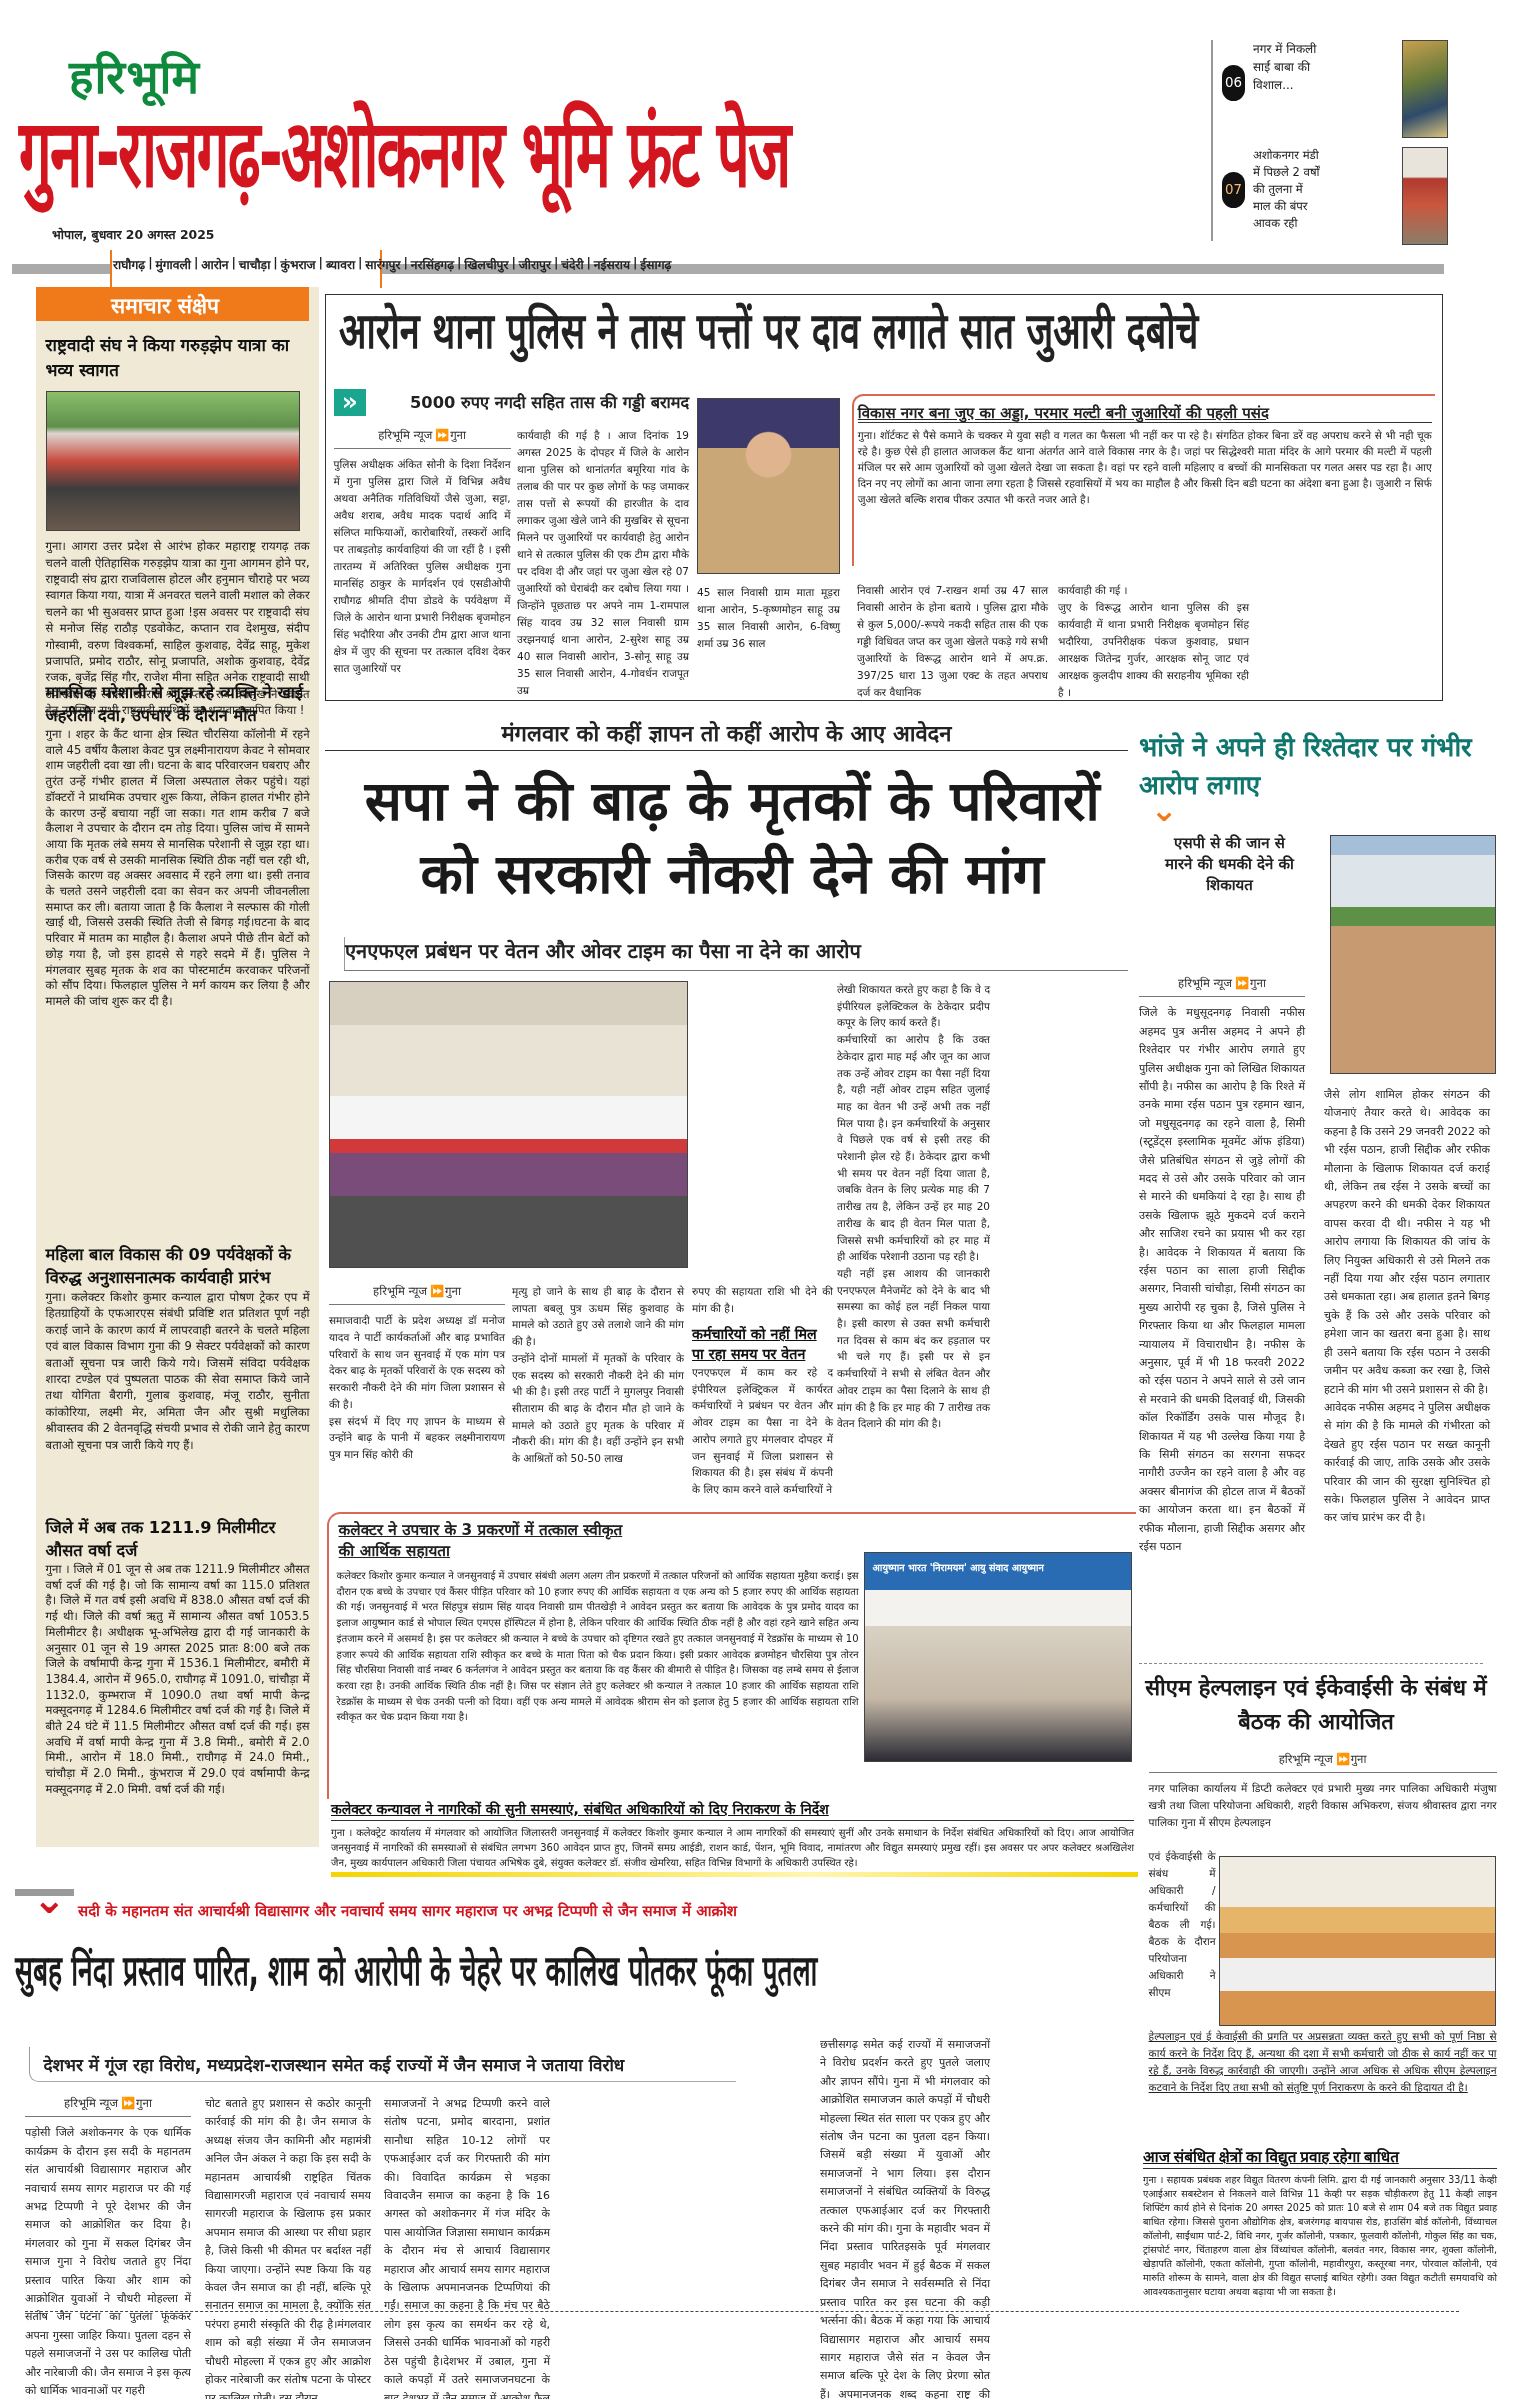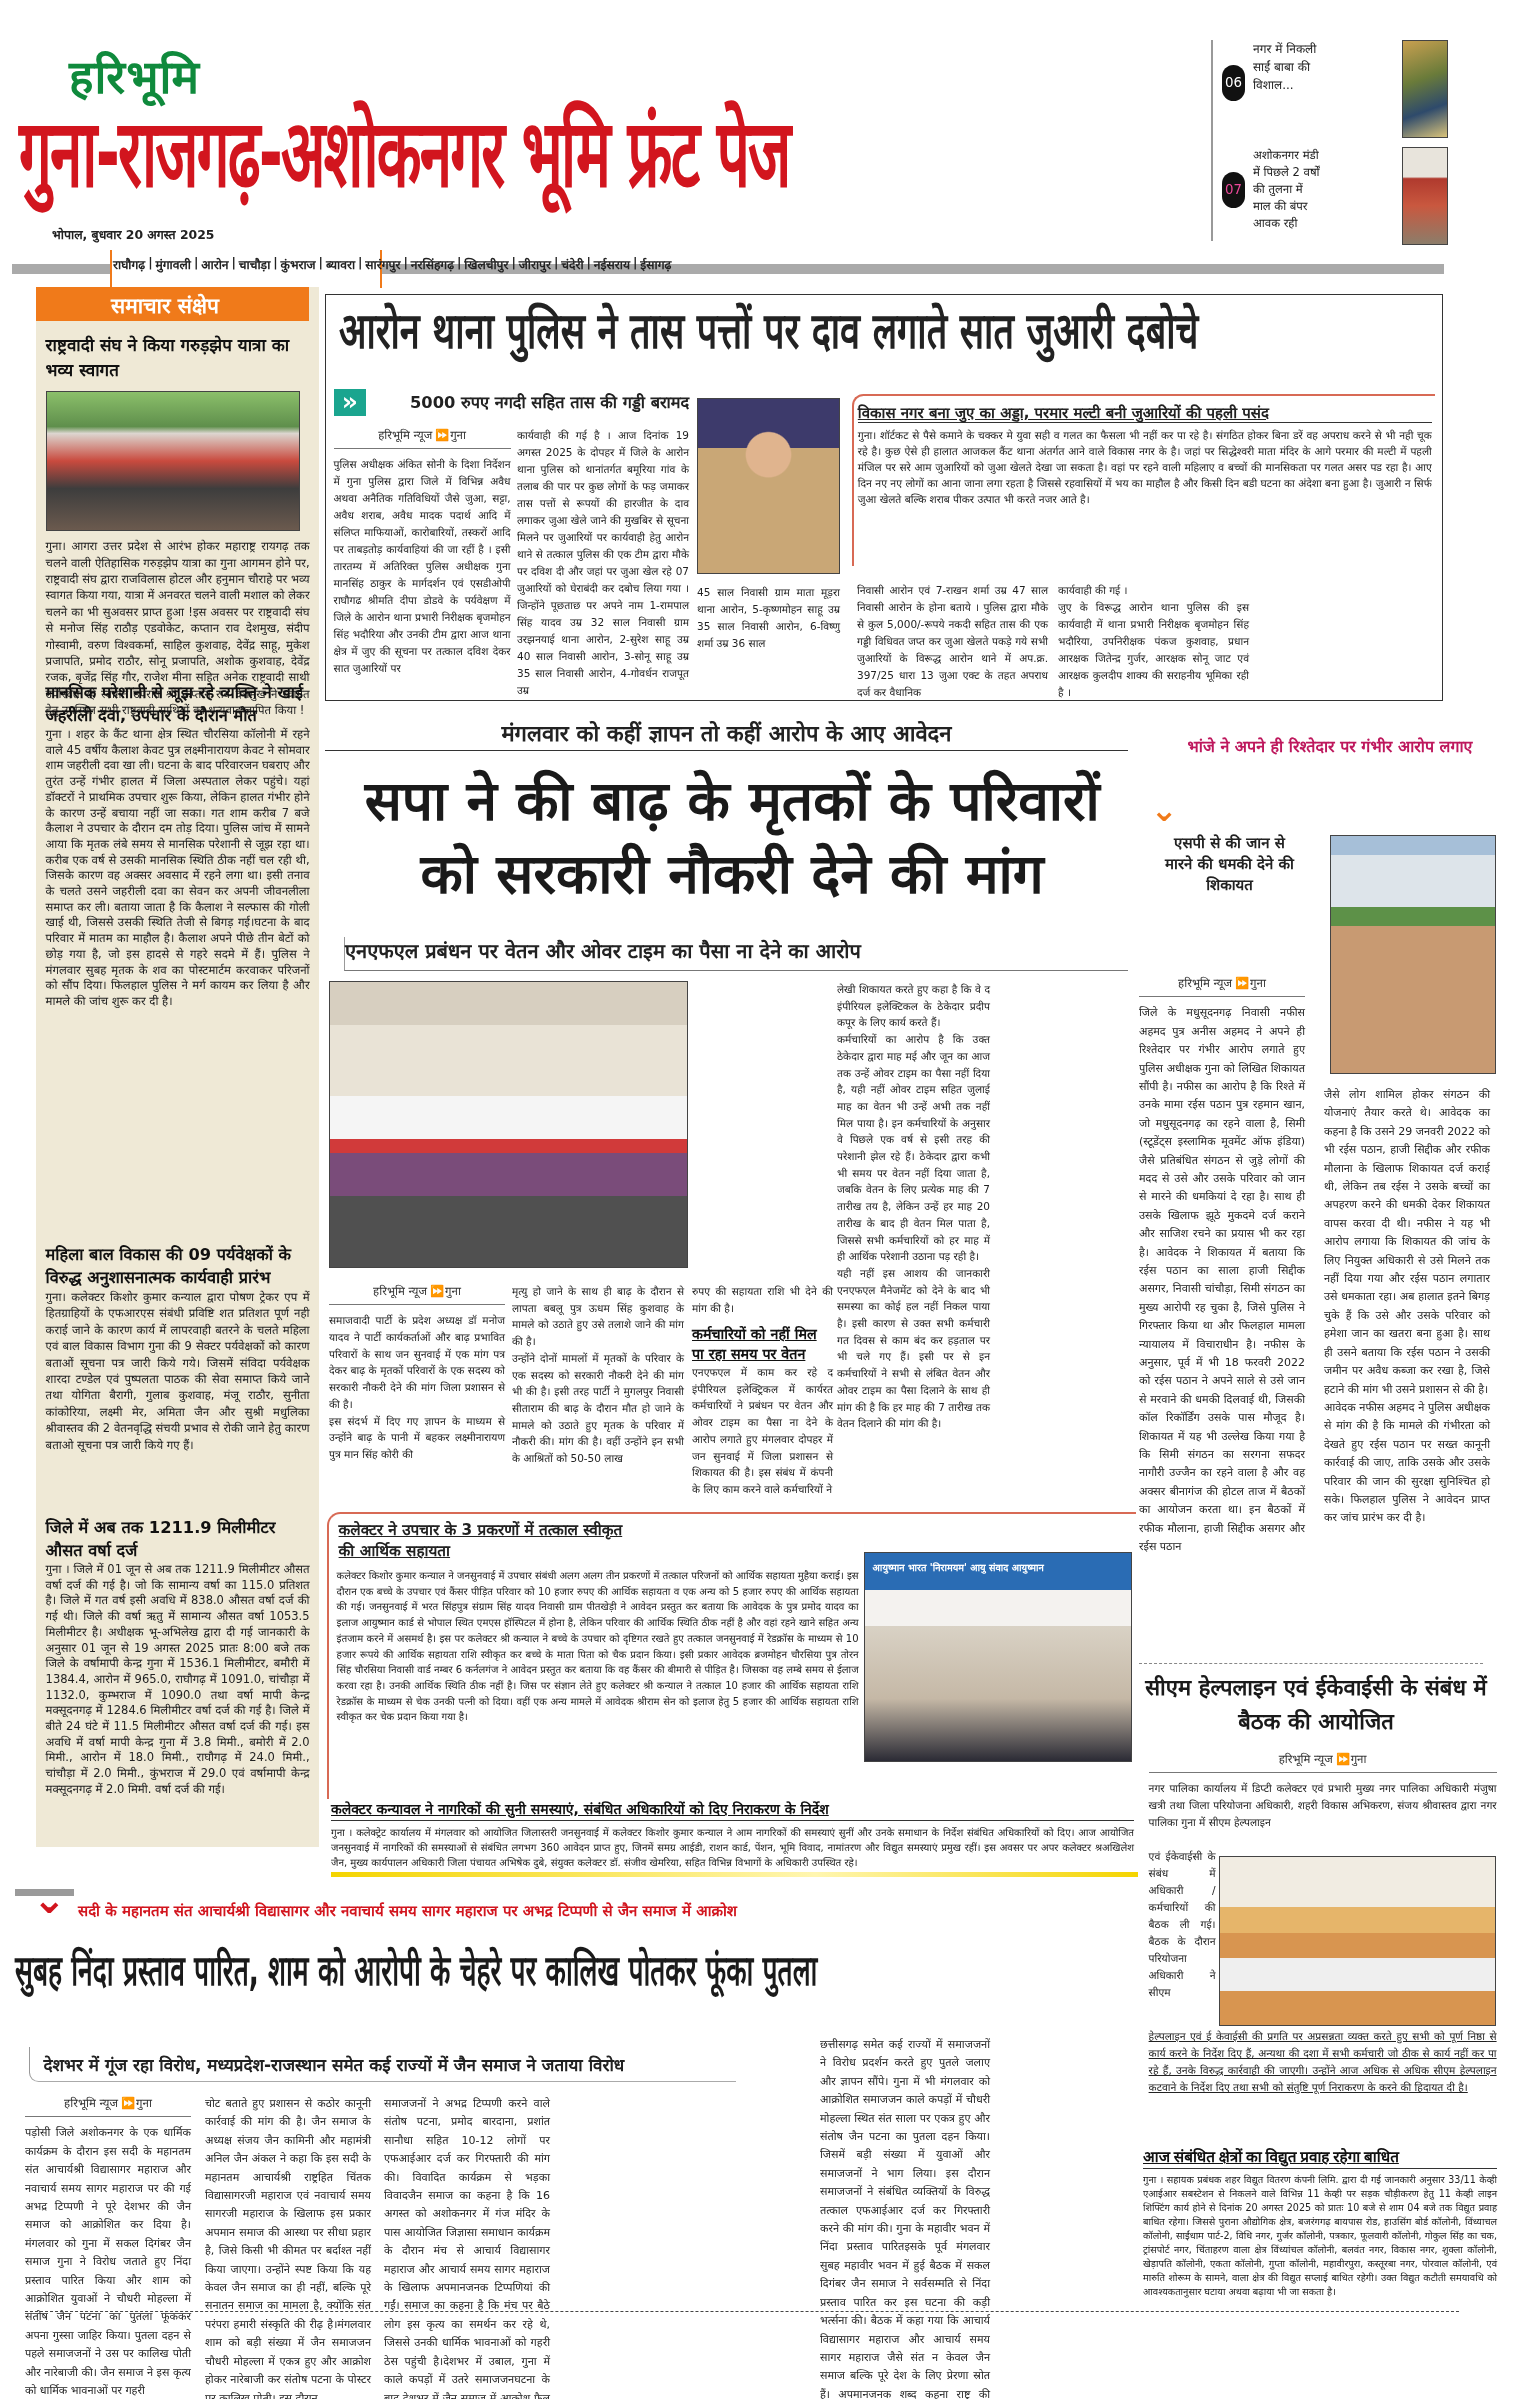--- a/index.html
+++ b/index.html
@@ -20,21 +20,21 @@
   <div class="abs" style="left:19px;top:96px;width:373px;white-space:nowrap;font-size:94px;line-height:115px;font-weight:bold;color:#d2151e;letter-spacing:-2.9px;transform:scaleX(0.62);transform-origin:left top;width:1816px;">गुना-राजगढ़-अशोकनगर भूमि फ्रंट पेज</div>
   <div class="abs" style="left:52px;top:226px;font-size:12.4px;font-weight:bold;color:#222;">भोपाल, बुधवार 20 अगस्त 2025</div>
 
   <div class="abs" style="left:1211px;top:40px;width:1.9px;height:201px;background:#999;"></div>
   <div class="abs" style="left:1222px;top:40px;width:296px;height:96px;">
     <div class="abs" style="left:0;top:25px;width:23px;height:36px;border-radius:11.5px;background:#111;color:#fff;font-size:13.4px;text-align:center;line-height:36px;">06</div>
     <div class="abs" style="left:31px;top:0;width:69px;font-size:12px;line-height:18px;color:#222;">नगर में निकली साईं बाबा की विशाल...</div>
     <div class="abs photo" style="left:180px;top:0;width:46px;height:98px;background:linear-gradient(160deg,#c8a050,#6a7b3a 40%,#2e4a6b 70%,#d9c37a);"></div>
   </div>
   <div class="abs" style="left:1222px;top:147px;width:296px;height:96px;">
-    <div class="abs" style="left:0;top:25px;width:23px;height:36px;border-radius:11.5px;background:#111;color:#ec4899;font-size:13.4px;text-align:center;line-height:36px;">07</div>
+    <div class="abs" style="left:0;top:25px;width:23px;height:36px;border-radius:11.5px;background:#111;color:#fdba74;font-size:13.4px;text-align:center;line-height:36px;">07</div>
     <div class="abs" style="left:31px;top:0;width:71px;font-size:11.5px;line-height:17px;color:#222;">अशोकनगर मंडी में पिछले 2 वर्षों की तुलना में माल की बंपर आवक रही</div>
     <div class="abs photo" style="left:180px;top:0;width:46px;height:98px;background:linear-gradient(180deg,#e8e4dc 30%,#b03a2e 32%,#c9583f 60%,#8c7d6a);"></div>
   </div>
 
   <div class="abs" style="left:11.5px;top:264px;width:1432px;height:9.6px;background:#aaa;"></div>
   <div class="abs" style="left:110px;top:250px;width:271px;height:38px;background:#fff;border-left:2.9px solid #f07a1a;border-right:2.9px solid #f07a1a;padding:0 7.6px;display:flex;align-items:center;white-space:nowrap;width:272px;">
   </div>
   <div class="abs" style="left:113px;top:256px;width:268px;font-size:12.2px;font-weight:bold;color:#222;white-space:nowrap;display:flex;gap:0;">
     <span>राघौगढ़</span>
       <span style="padding:0 2.9px">|</span>
@@ -160,21 +160,21 @@
   </div>
 </div>
 
 <div class="abs" style="left:331px;top:1799px;width:803px;">
   <div class="hl" style="font-size:14px;line-height:21px;text-decoration:underline;border-bottom:1px solid #333;white-space:nowrap;">कलेक्टर कन्यावल ने नागरिकों की सुनी समस्याएं, संबंधित अधिकारियों को दिए निराकरण के निर्देश</div>
   <div class="txts" style="font-size:10px;line-height:15.3px;margin-top:3.8px;">गुना । कलेक्ट्रेट कार्यालय में मंगलवार को आयोजित जिलास्तरी जनसुनवाई में कलेक्टर किशोर कुमार कन्याल ने आम नागरिकों की समस्याएं सुनीं और उनके समाधान के निर्देश संबंधित अधिकारियों को दिए। आज आयोजित जनसुनवाई में नागरिकों की समस्याओं से संबंधित लगभग 360 आवेदन प्राप्त हुए, जिनमें समग्र आईडी, राशन कार्ड, पेंशन, भूमि विवाद, नामांतरण और विद्युत समस्याएं प्रमुख रहीं। इस अवसर पर अपर कलेक्टर श्रअखिलेश जैन, मुख्य कार्यपालन अधिकारी जिला पंचायत अभिषेक दुबे, संयुक्त कलेक्टर डॉ. संजीव खेमरिया, सहित विभिन्न विभागों के अधिकारी उपस्थित रहे।</div>
 </div>
 <div class="abs" style="left:331px;top:1872px;width:807px;height:4.8px;background:linear-gradient(90deg,#f4d400,#fff6b0 60%,#f4d400);"></div>
 
 <div class="abs" style="left:1139px;top:728px;width:382px;height:755px;">
-  <div class="abs" style="left:0;top:0;width:382px;text-align:center;font-size:16px;line-height:38px;font-weight:bold;color:#be185d;">भांजे ने अपने ही रिश्तेदार पर गंभीर आरोप लगाए</div>
+  <div class="abs" style="left:0;top:0;width:382px;font-size:26px;line-height:38px;font-weight:bold;color:#0f766e;">भांजे ने अपने ही रिश्तेदार पर गंभीर आरोप लगाए</div>
   <div class="abs" style="left:11.5px;top:73px;font-size:32.5px;line-height:19px;color:#f07a1a;font-weight:bold;">⌄</div>
   <div class="abs" style="left:19px;top:105px;width:143px;text-align:center;font-size:15px;line-height:21px;font-weight:bold;color:#222;">एसपी से की जान से मारने की धमकी देने की शिकायत</div>
   <div class="abs photo" style="left:191px;top:107px;width:166px;height:239px;background:linear-gradient(180deg,#a6bfd8 0 8%,#dde4ea 8% 30%,#5d9148 30% 38%,#c89a72 38% 100%);"></div>
   <div class="abs" style="left:0;top:247px;width:166px;">
     <div class="byline">हरिभूमि न्यूज ⏩गुना</div>
     <div class="txts" style="font-size:11px;line-height:18.4px;">जिले के मधुसूदनगढ़ निवासी नफीस अहमद पुत्र अनीस अहमद ने अपने ही रिश्तेदार पर गंभीर आरोप लगाते हुए पुलिस अधीक्षक गुना को लिखित शिकायत सौंपी है। नफीस का आरोप है कि रिश्ते में उनके मामा रईस पठान पुत्र रहमान खान, जो मधुसूदनगढ़ का रहने वाला है, सिमी (स्टूडेंट्स इस्लामिक मूवमेंट ऑफ इंडिया) जैसे प्रतिबंधित संगठन से जुड़े लोगों की मदद से उसे और उसके परिवार को जान से मारने की धमकियां दे रहा है। साथ ही उसके खिलाफ झूठे मुकदमे दर्ज कराने और साजिश रचने का प्रयास भी कर रहा है। आवेदक ने शिकायत में बताया कि रईस पठान का साला हाजी सिद्दीक असगर, निवासी चांचौड़ा, सिमी संगठन का मुख्य आरोपी रह चुका है, जिसे पुलिस ने गिरफ्तार किया था और फिलहाल मामला न्यायालय में विचाराधीन है। नफीस के अनुसार, पूर्व में भी 18 फरवरी 2022 को रईस पठान ने अपने साले से उसे जान से मरवाने की धमकी दिलवाई थी, जिसकी कॉल रिकॉर्डिंग उसके पास मौजूद है।शिकायत में यह भी उल्लेख किया गया है कि सिमी संगठन का सरगना सफदर नागौरी उज्जैन का रहने वाला है और वह अक्सर बीनागंज की होटल ताज में बैठकों का आयोजन करता था। इन बैठकों में रफीक मौलाना, हाजी सिद्दीक असगर और रईस पठान</div>
   </div>
   <div class="abs" style="left:185px;top:358px;width:166px;">
     <div class="txts" style="font-size:11px;line-height:18.4px;white-space:pre-line;">जैसे लोग शामिल होकर संगठन की योजनाएं तैयार करते थे। आवेदक का कहना है कि उसने 29 जनवरी 2022 को भी रईस पठान, हाजी सिद्दीक और रफीक मौलाना के खिलाफ शिकायत दर्ज कराई थी, लेकिन तब रईस ने उसके बच्चों का अपहरण करने की धमकी देकर शिकायत वापस करवा दी थी। नफीस ने यह भी आरोप लगाया कि शिकायत की जांच के लिए नियुक्त अधिकारी से उसे मिलने तक नहीं दिया गया और रईस पठान लगातार उसे धमकाता रहा। अब हालात इतने बिगड़ चुके हैं कि उसे और उसके परिवार को हमेशा जान का खतरा बना हुआ है। साथ ही उसने बताया कि रईस पठान ने उसकी जमीन पर अवैध कब्जा कर रखा है, जिसे हटाने की मांग भी उसने प्रशासन से की है।
 आवेदक नफीस अहमद ने पुलिस अधीक्षक से मांग की है कि मामले की गंभीरता को देखते हुए रईस पठान पर सख्त कानूनी कार्रवाई की जाए, ताकि उसके और उसके परिवार की जान की सुरक्षा सुनिश्चित हो सके। फिलहाल पुलिस ने आवेदन प्राप्त कर जांच प्रारंभ कर दी है।</div>

